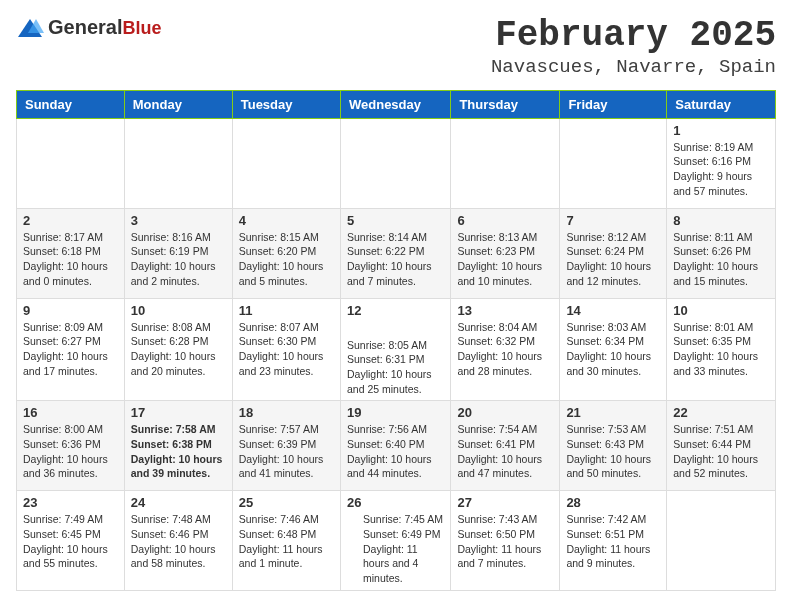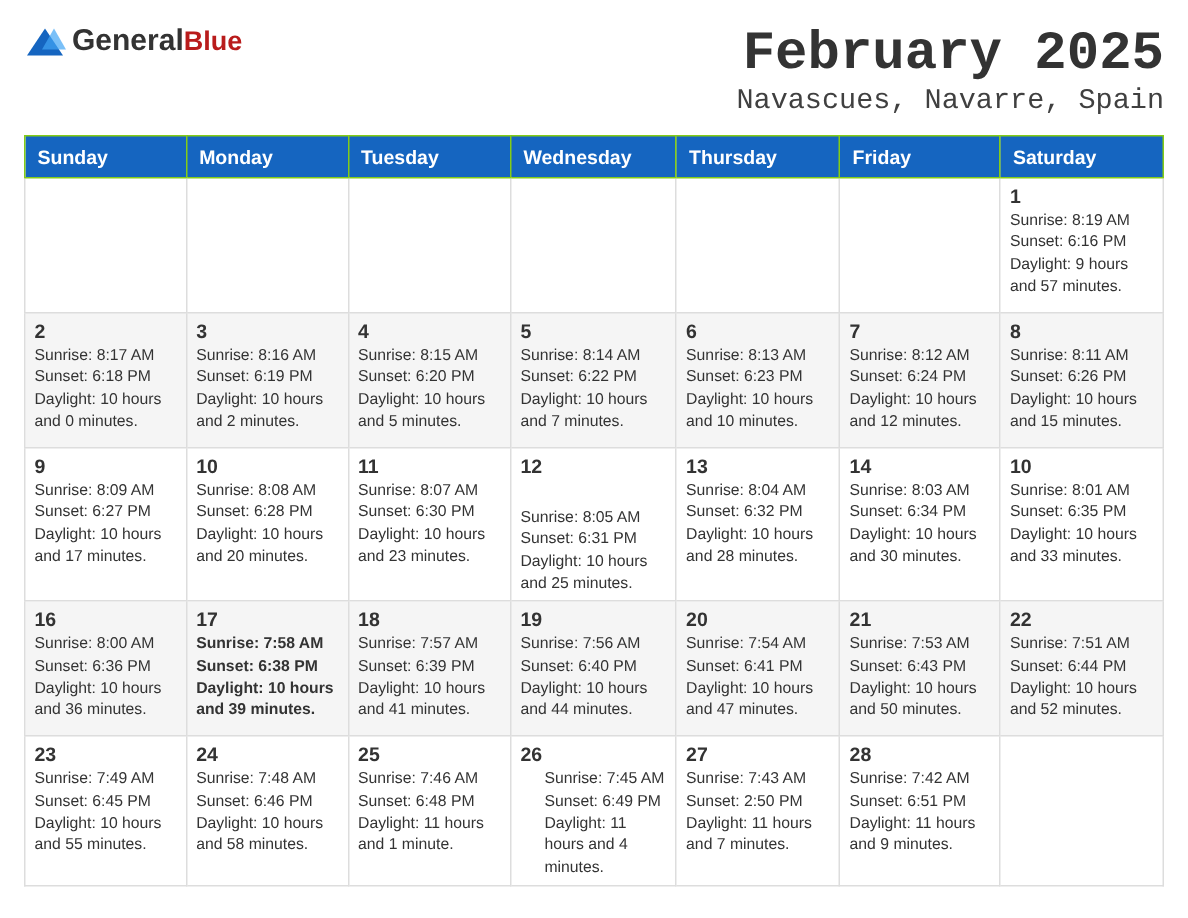--- a/index.html
+++ b/index.html
@@ -291,21 +291,21 @@
         </td>
         <td>
           <span class="day-number">26</span>
           <div class="day-info" style="white-space: pre-line; margin-left: 16px;">Sunrise: 7:45 AM
 Sunset: 6:49 PM
 Daylight: 11 hours and 4 minutes.</div>
         </td>
         <td>
           <span class="day-number">27</span>
           <div class="day-info" style="white-space: pre-line;">Sunrise: 7:43 AM
-Sunset: 2:50 PM
+Sunset: 6:50 PM
 Daylight: 11 hours and 7 minutes.</div>
         </td>
         <td>
           <span class="day-number">28</span>
           <div class="day-info" style="white-space: pre-line;">Sunrise: 7:42 AM
 Sunset: 6:51 PM
 Daylight: 11 hours and 9 minutes.</div>
         </td>
         <td class="empty-cell"></td>
       </tr>

